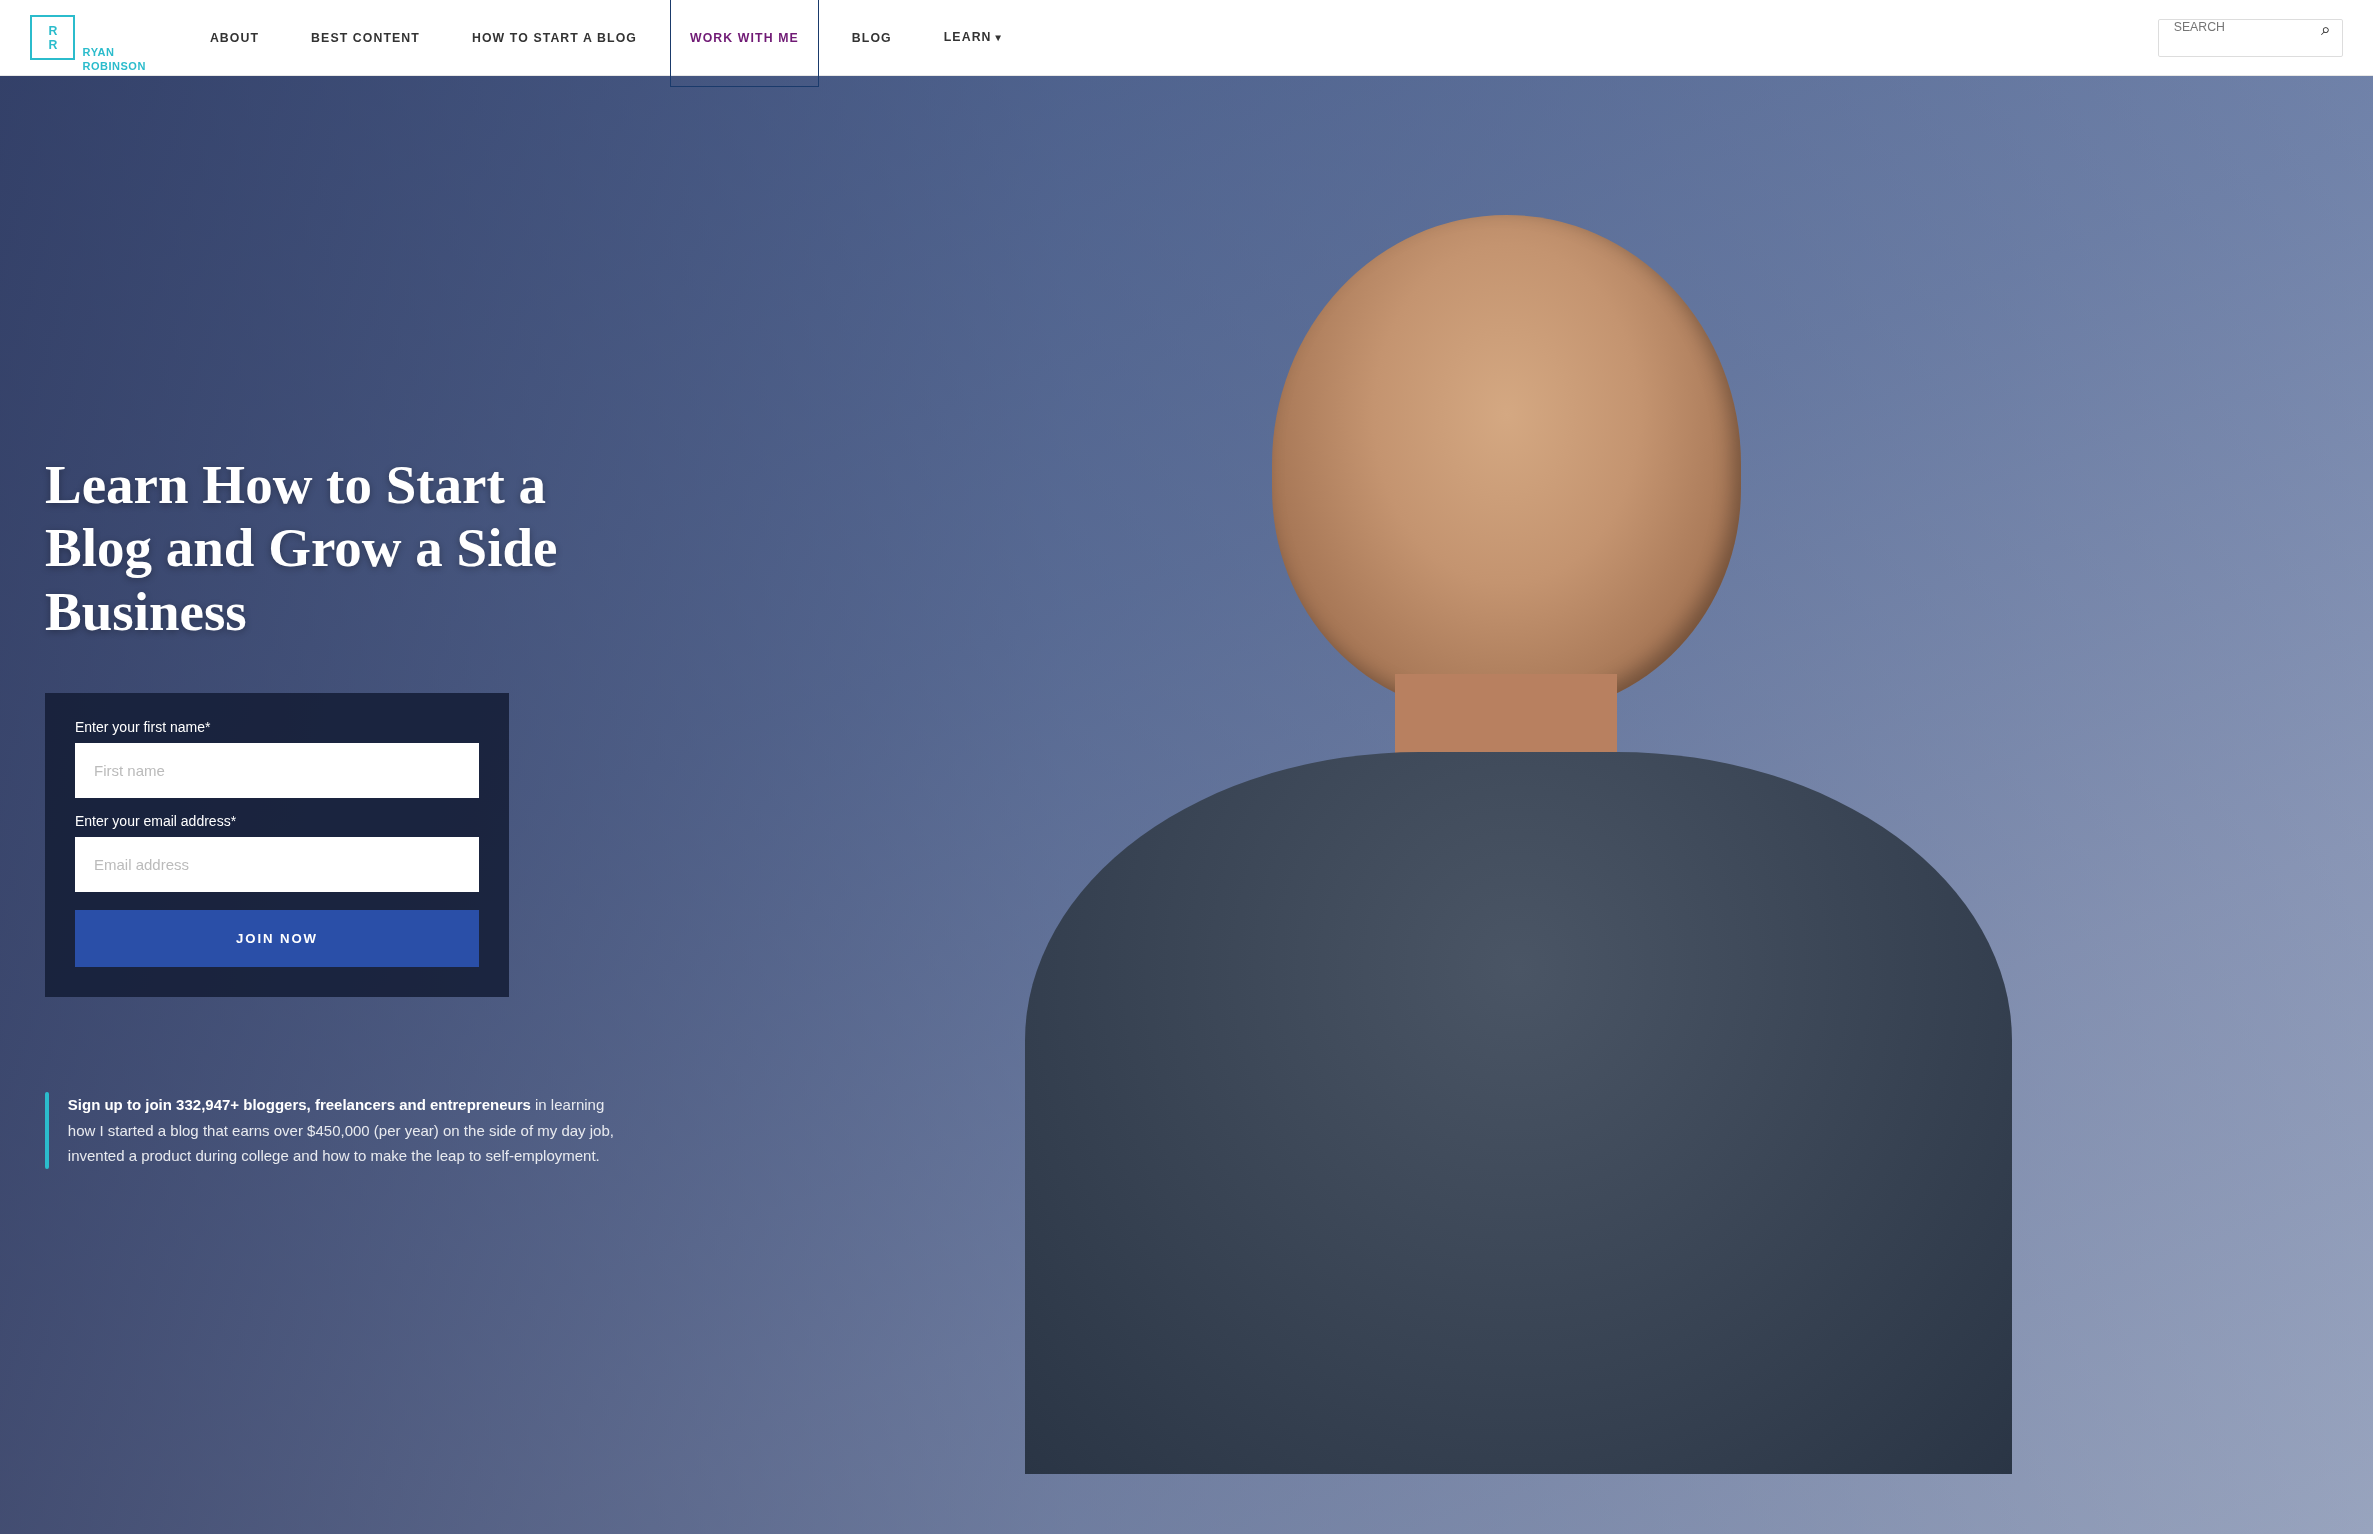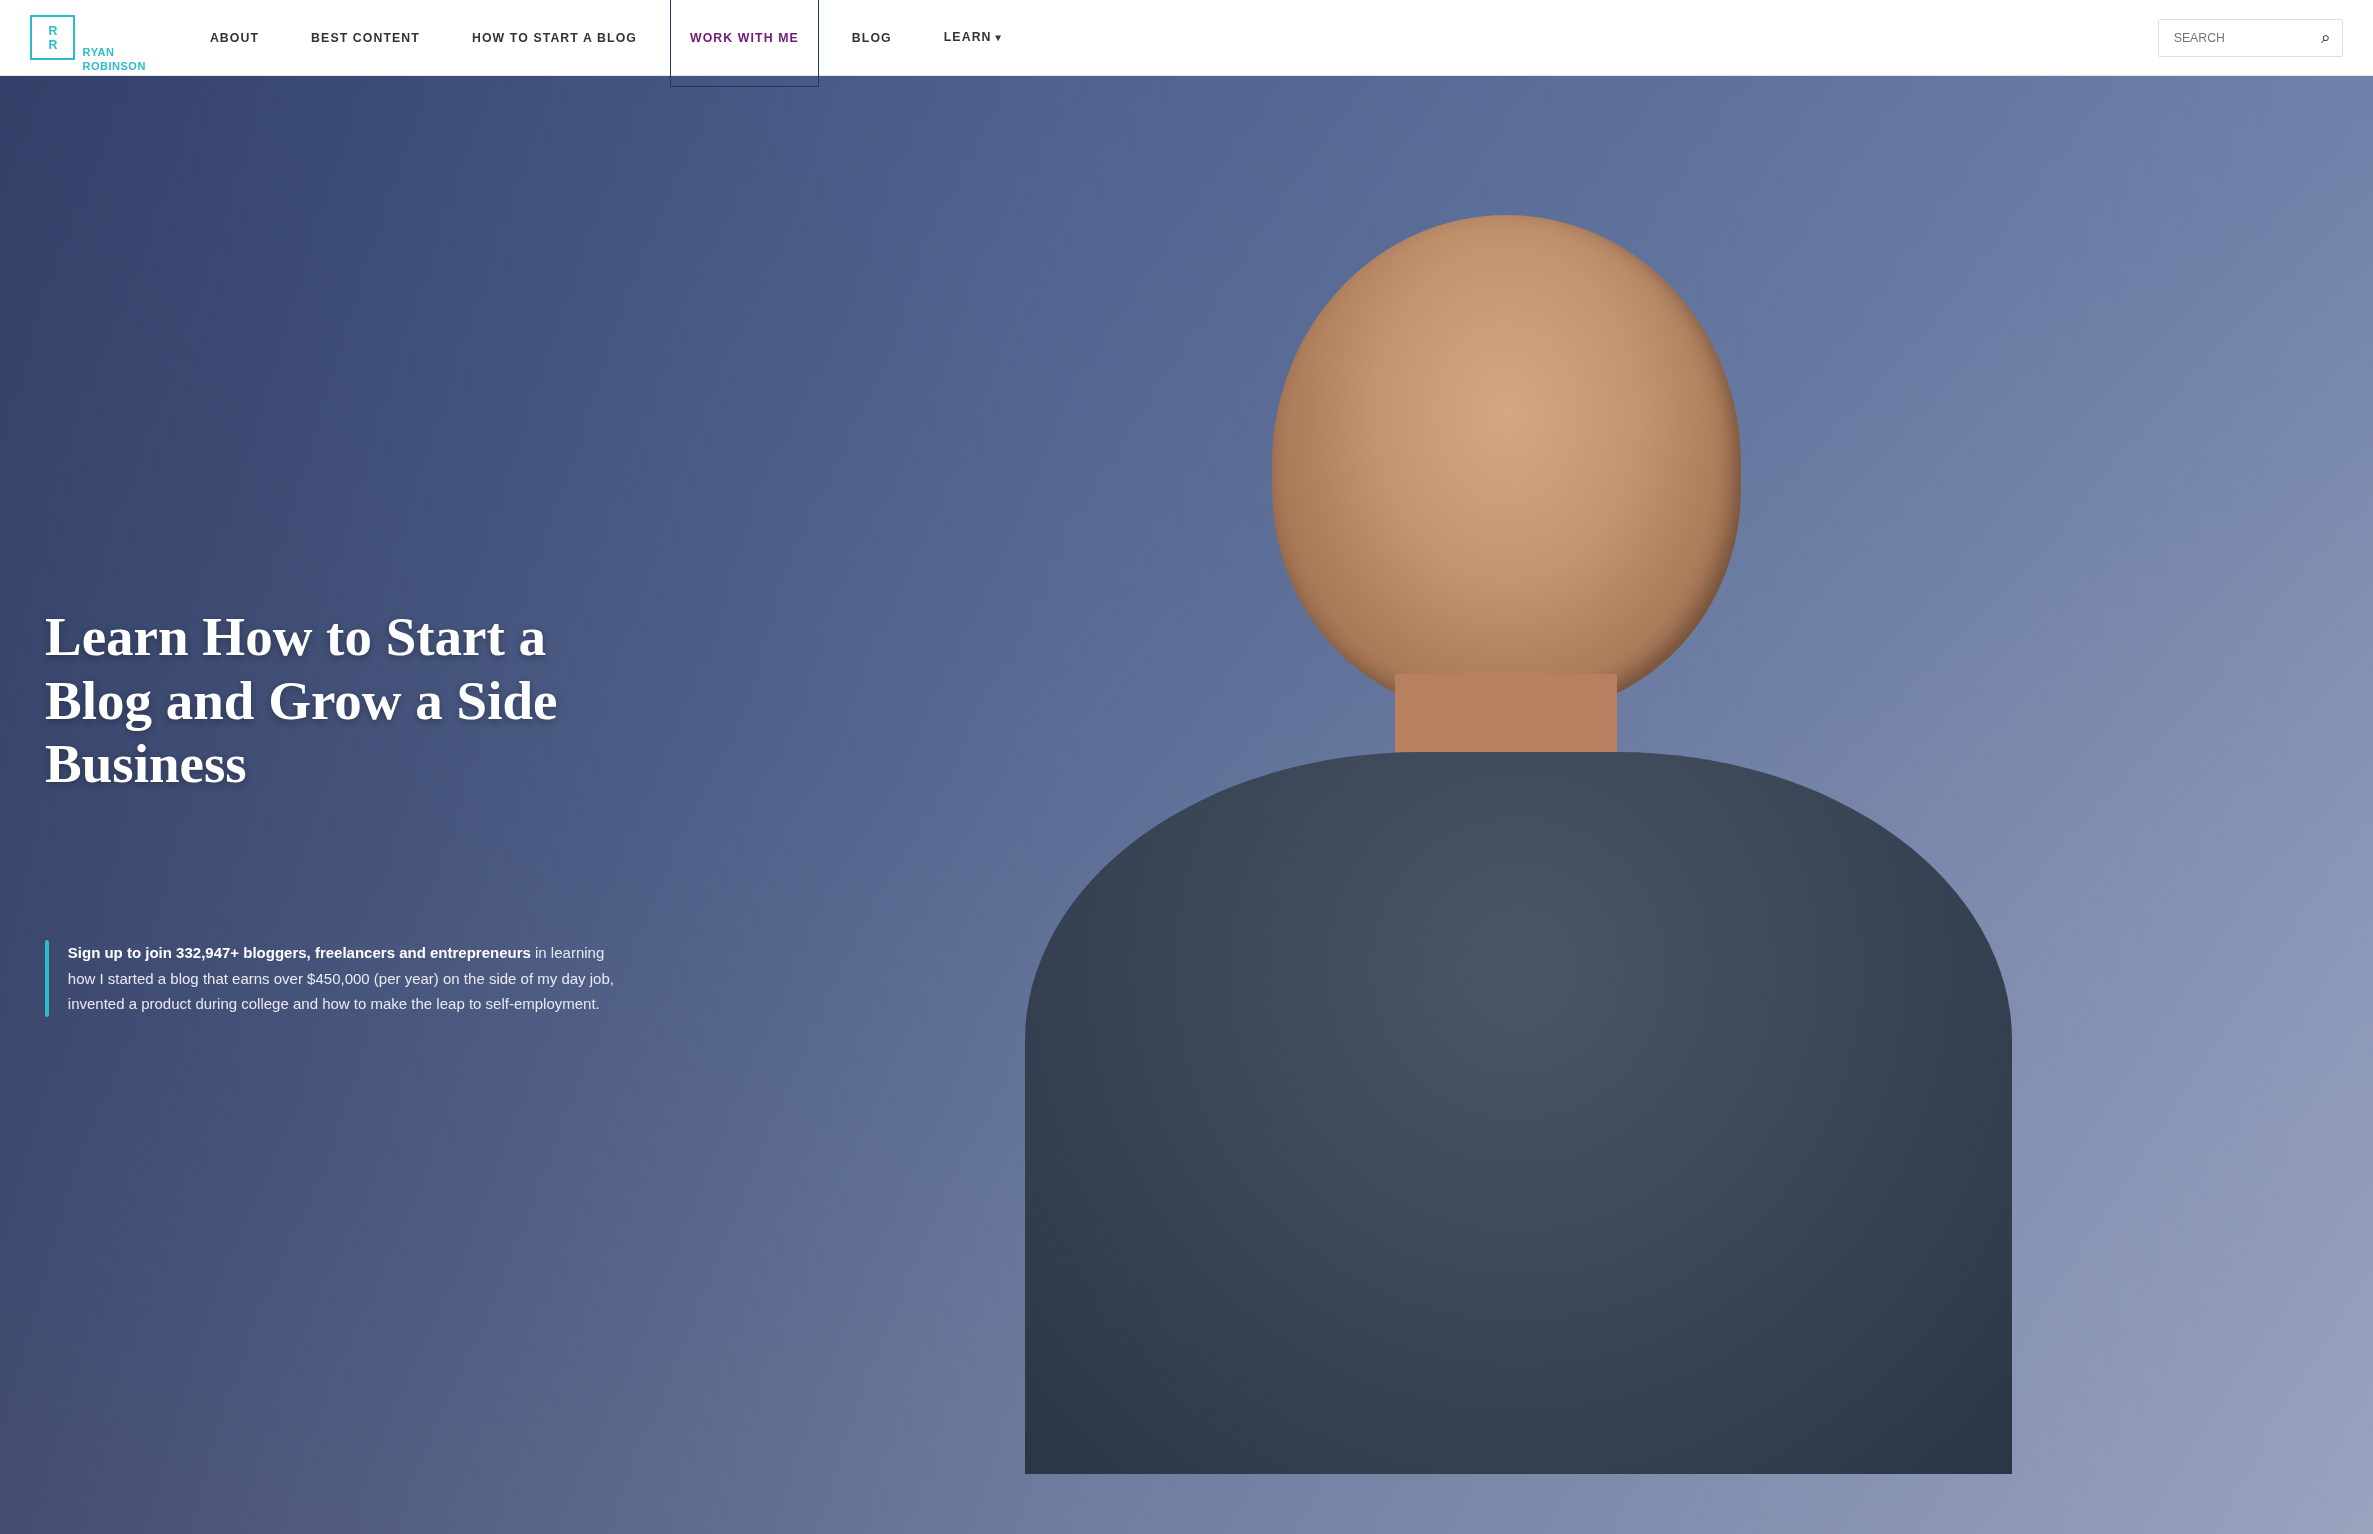--- a/index.html
+++ b/index.html
@@ -84,21 +84,21 @@
       padding: 12px 19px;
     }
 
     .nav-links li a.has-dropdown::after {
       content: ' ▾';
       font-size: 10.4px;
     }
 
     .nav-search {
       display: flex;
-      align-items: center;
+      align-items: flex-start;
       border: 0.9px solid #ddd;
       border-radius: 1.9px;
       overflow: hidden;
       height: 38px;
       margin-left: auto;
     }
 
     .nav-search input {
       border: none;
       outline: none;
@@ -321,20 +321,29 @@
 
   <div class="person-shape">
     <div class="person-head"></div>
     <div class="person-neck"></div>
     <div class="person-body"></div>
   </div>
 
   <div class="hero-content">
     <h1 class="hero-title">Learn How to Start a Blog and Grow a Side Business</h1>
 
+    <div class="form-box">
+      <label class="form-label">Enter your first name*</label>
+      <input class="form-input" type="text" placeholder="First name" style="">
+
+      <label class="form-label">Enter your email address*</label>
+      <input class="form-input" type="email" placeholder="Email address" style="">
+
+      <button class="form-btn">JOIN NOW</button>
+    </div>
   </div>
 
   <div class="hero-signup-text">
     <div class="signup-bar"></div>
     <p class="signup-paragraph">
       <strong>Sign up to join 332,947+ bloggers, freelancers and entrepreneurs</strong><span> in learning how I started a blog that earns over $450,000 (per year) on the side of my day job, invented a product during college and how to make the leap to self-employment.</span>
     </p>
   </div>
 </section>
 

